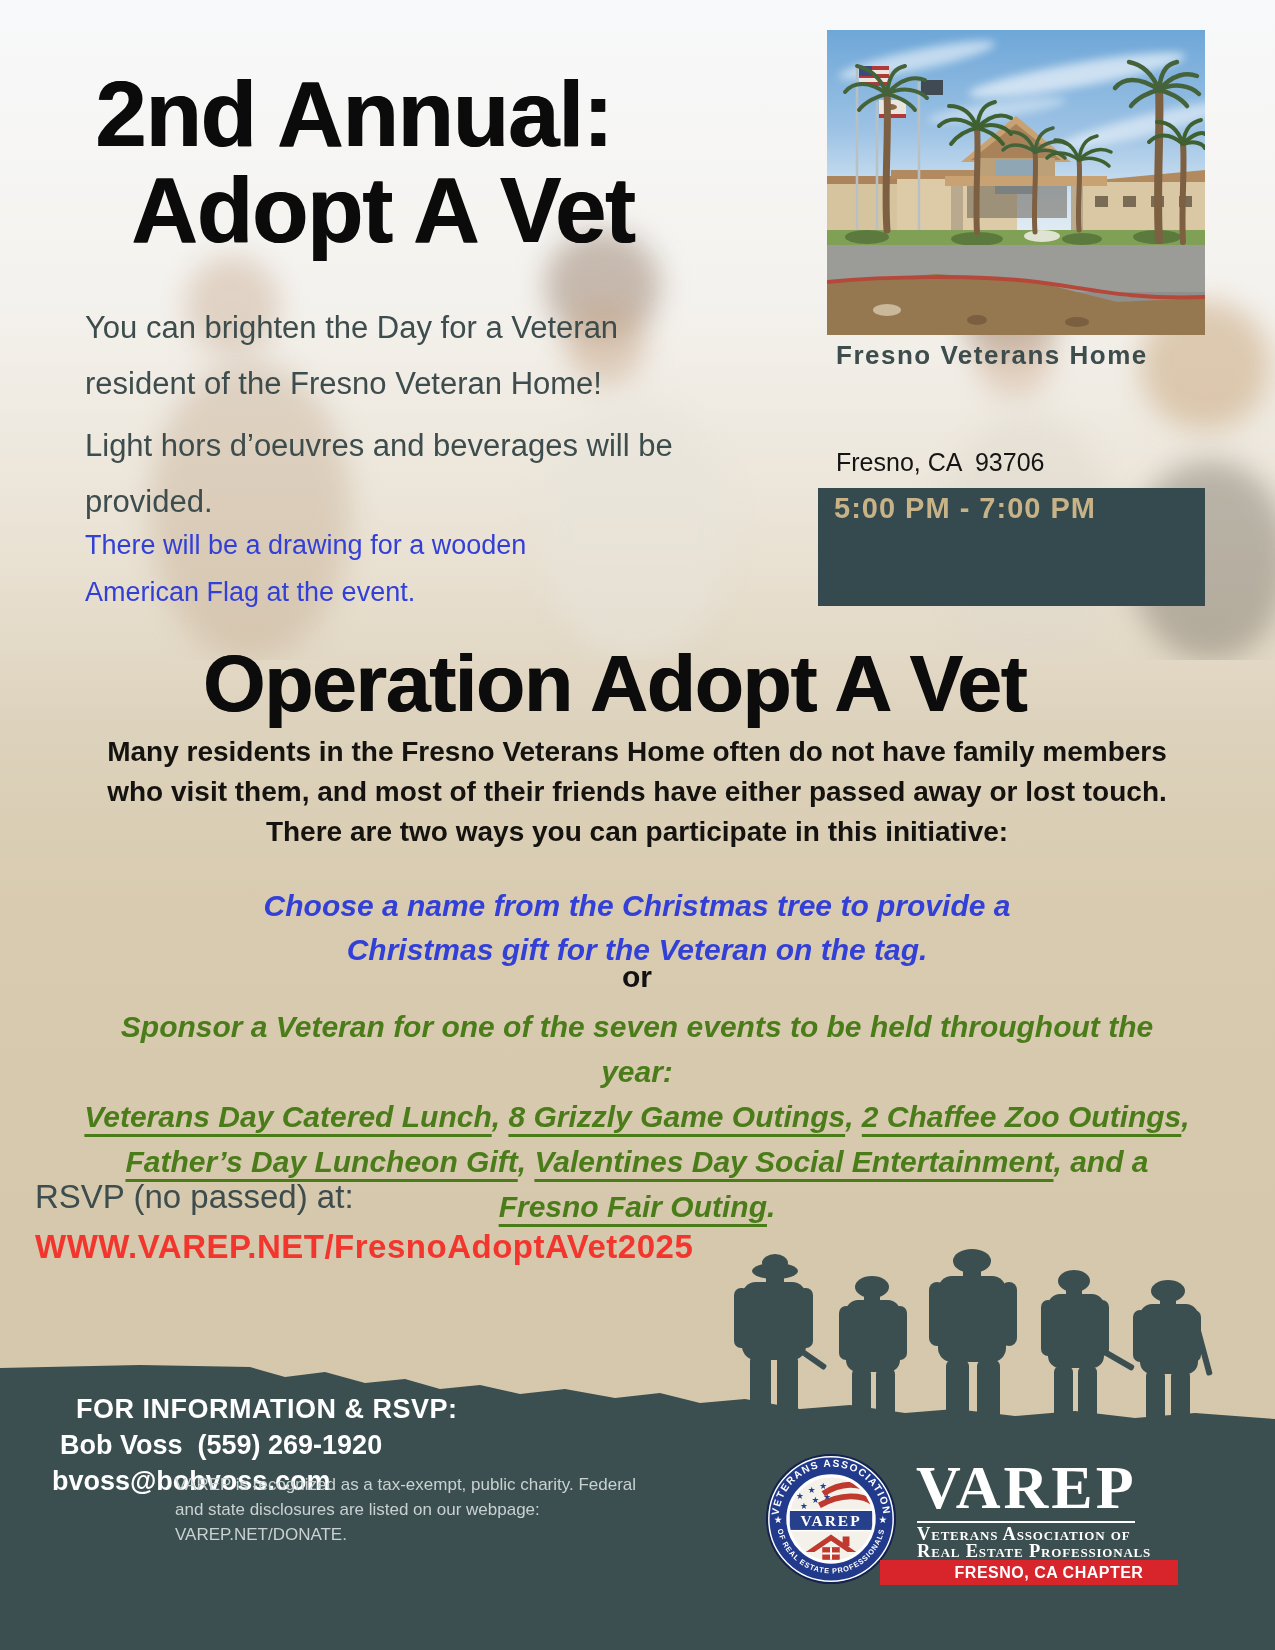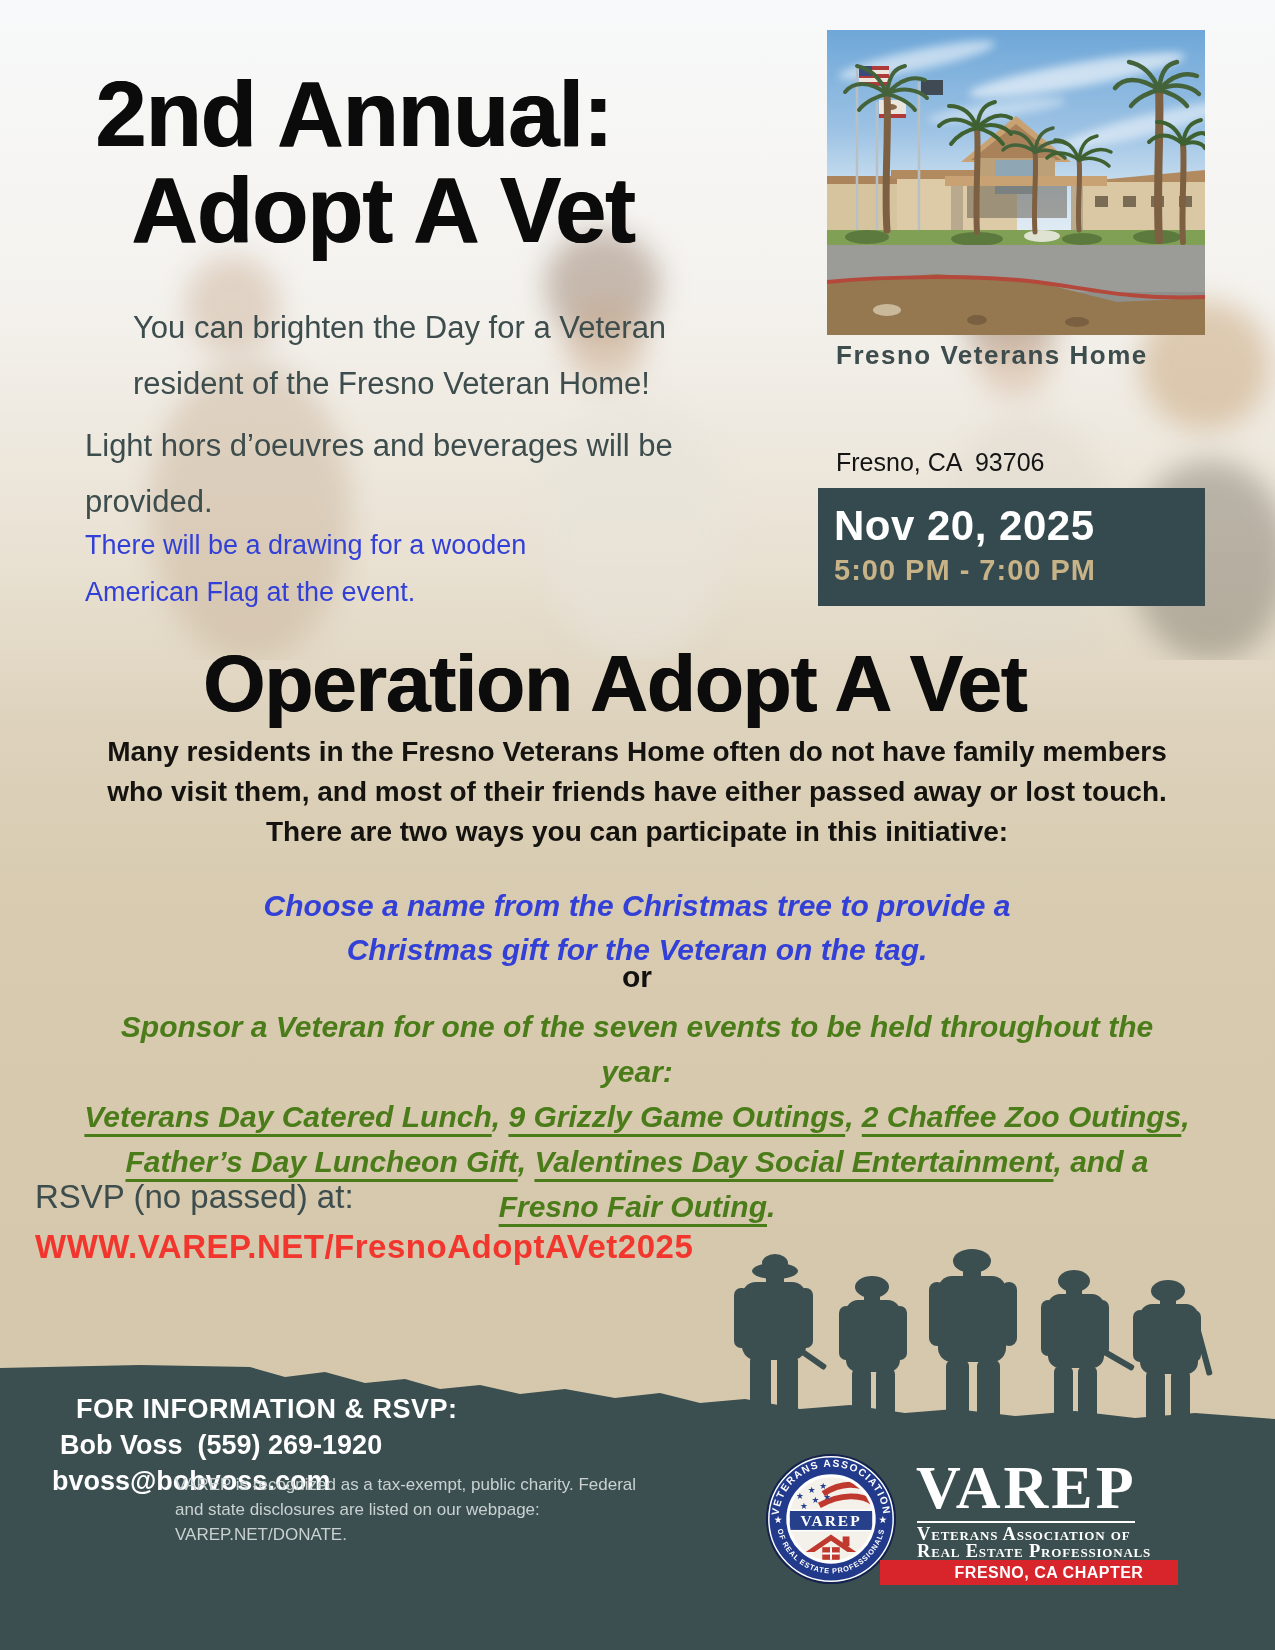--- a/index.html
+++ b/index.html
@@ -8,21 +8,21 @@
     font-family:"Liberation Sans",sans-serif;
     background:linear-gradient(180deg,#f8f9fa 0%,#f4f2ee 18%,#e9e1d2 34%,#ddd2bc 44%,#d8cbb0 55%,#d5c8ac 75%,#d4c7ab 100%);
   }
   
   .hero{position:absolute;top:0;left:0;width:1275px;height:660px;overflow:hidden;}
   .blob{position:absolute;border-radius:50%;filter:blur(14px);}
   
   .title{position:absolute;left:95px;top:66px;font-weight:700;font-size:92px;line-height:96px;color:#0b0b0b;letter-spacing:-1px;text-shadow:1px 0 0 #0b0b0b;}
   .title .l2{margin-left:36px;}
   .para{position:absolute;color:#3d4c4c;}
-  .p1{left:85px;top:300px;width:620px;font-size:31px;line-height:56px;margin-left:48px;}
+  .p1{left:85px;top:300px;width:620px;font-size:31px;line-height:56px;}
   .p2{left:85px;top:418px;width:620px;font-size:31px;line-height:56px;}
   .p-blue{left:85px;top:522px;width:560px;font-size:27px;line-height:47px;color:#3340d8;}
   
   .photo{position:absolute;left:827px;top:30px;width:378px;height:305px;}
   
   .addr-name{position:absolute;left:836px;top:340px;font-size:26px;font-weight:700;letter-spacing:1.5px;color:#3d4c4c;}
   .addr{position:absolute;left:836px;top:380px;font-size:25px;line-height:33px;color:#141414;white-space:pre-wrap;}
   
   .datebox{position:absolute;left:818px;top:488px;width:387px;height:118px;background:#344a4e;}
   .datebox .d{margin:14px 0 0 16px;font-size:42px;font-weight:700;color:#fff;letter-spacing:0.5px;}
@@ -225,34 +225,33 @@
       </g>
     </svg>
   </div>
 
   <div class="addr-name">Fresno Veterans Home</div>
   <div class="addr">
     <div>Fresno, CA  93706</div>
   </div>
 
   <div class="datebox">
-    <div class="d">Nov 20, 2025</div>
     <div class="t">5:00 PM - 7:00 PM</div>
   </div>
 
   <div class="op-head">Operation Adopt A Vet</div>
   <div class="op-intro">Many residents in the Fresno Veterans Home often do not have family members who visit them, and most of their friends have either passed away or lost touch. There are two ways you can participate in this initiative:</div>
   <div class="opt1">
     <div>Choose a name from the Christmas tree to provide a</div>
     <div>Christmas gift for the Veteran on the tag.</div>
   </div>
   <div class="or">or</div>
   <div class="opt2">
     <div>Sponsor a Veteran for one of the seven events to be held throughout the year:</div>
-    <div><span class="u">Veterans Day Catered Lunch</span><span>, </span><span class="u">9 Grizzly Game Outings</span><span>, </span><span class="u">2 Chaffee Zoo Outings</span><span>, </span><span class="u">Father’s Day Luncheon Gift</span><span>, </span><span class="u">Valentines Day Social Entertainment</span><span>, and a </span><span class="u">Fresno Fair Outing</span><span>.</span></div>
+    <div><span class="u">Veterans Day Catered Lunch</span><span>, </span><span class="u">8 Grizzly Game Outings</span><span>, </span><span class="u">2 Chaffee Zoo Outings</span><span>, </span><span class="u">Father’s Day Luncheon Gift</span><span>, </span><span class="u">Valentines Day Social Entertainment</span><span>, and a </span><span class="u">Fresno Fair Outing</span><span>.</span></div>
   </div>
 
   <div class="rsvp-label">RSVP (no passed) at:</div>
   <div class="rsvp-url">WWW.VAREP.NET/FresnoAdoptAVet2025</div>
 
   <div class="bottom-art">
     <svg width="1275" height="480" viewBox="0 0 1275 480">
       <g fill="#3b4e50">
         <path d="M0,198 L140,195 L250,197 L285,207 L325,202 L365,213 L405,209 L440,219 L480,215 L520,224 L565,219 L615,228 L660,223 L700,233 L745,229 L800,239 L850,235 L905,243 L955,239 L1015,246 L1075,241 L1135,248 L1195,243 L1275,249 L1275,480 L0,480 Z"></path>
         <g>

